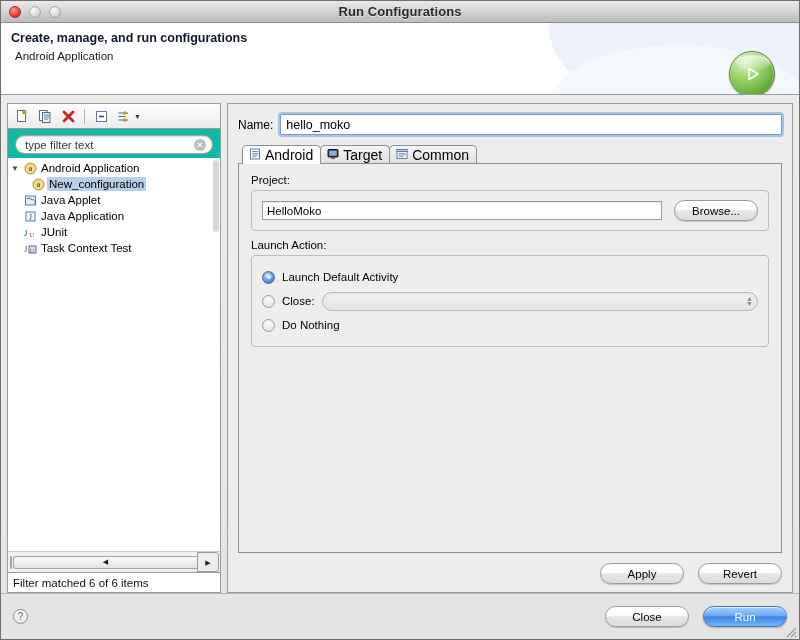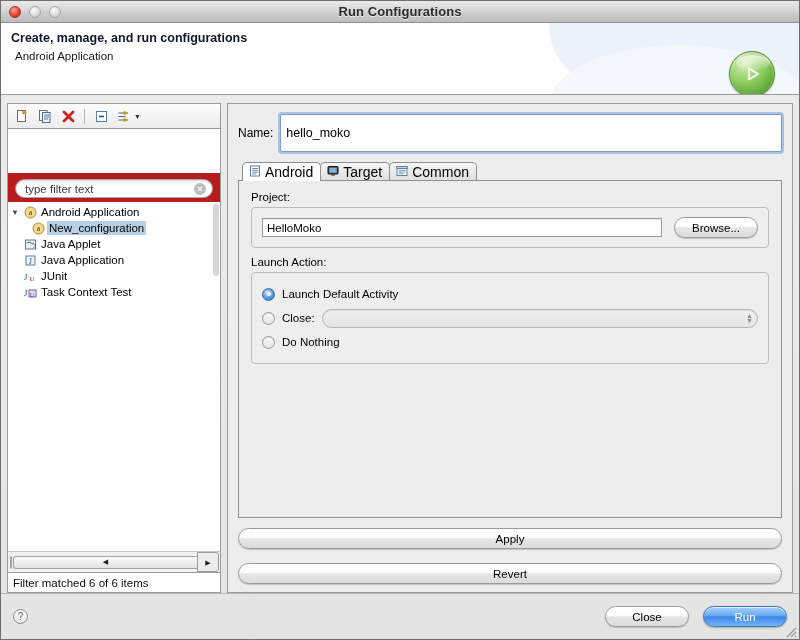--- a/index.html
+++ b/index.html
@@ -115,21 +115,21 @@
   .tb-sep { width:1px; height:15px; background:#b4b4b4; margin:0 3px; }
   .tb-caret { font-size:7px; color:#333; margin-left:-3px; }
 
   .treebox {
     flex:1 1 auto;
     border:1px solid #9b9b9b;
     background:#fff;
     display:flex; flex-direction:column;
     min-height:0;
   }
-  .filterwrap { padding:6px 7px 4px 7px; background:#b91c1c;margin-top:44px; }
+  .filterwrap { padding:6px 7px 4px 7px; background:#14b8a6; }
   .filterfield {
     height:19px; border:1px solid #a9a9a9; border-radius:10px;
     background:linear-gradient(#f3f3f3,#ffffff 40%);
     display:flex; align-items:center;
     padding:0 6px 0 9px;
     box-shadow:inset 0 1px 1px rgba(0,0,0,.10);
   }
   .filterfield .ph { flex:1; color:#3a3a3a; font-size:11.5px; }
   .clear-x {
     width:12px; height:12px; border-radius:50%;
@@ -189,21 +189,21 @@
   .right {
     flex:1 1 auto; min-width:0;
     border:1px solid #9b9b9b;
     background:#ededed;
     display:flex; flex-direction:column;
     padding:10px 10px 8px 10px;
   }
   .namerow { display:flex; align-items:center; gap:7px; margin-bottom:10px; }
   .namelabel { font-size:12px; }
   .namefield {
-    flex:1; height:38px;
+    flex:1; height:21px;
     background:#fff;
     border:1px solid #7f9db9;
     box-shadow:0 0 0 2px rgba(110,160,225,.55);
     border-radius:2px;
     display:flex; align-items:center;
     padding:4px 5px; font-size:12.5px;
   }
 
   .tabstrip { display:flex; align-items:flex-end; height:19px; padding-left:4px; }
   .tab {
@@ -282,21 +282,20 @@
     background:linear-gradient(#f0f0f0,#e4e4e4);
     display:flex; align-items:center; justify-content:flex-end;
     padding-right:4px;
     box-shadow:inset 0 1px 1px rgba(0,0,0,.06);
   }
   .stepper { display:flex; flex-direction:column; line-height:5px; color:#8a8a8a; font-size:7px; }
 
   .applyrow {
     display:flex; justify-content:flex-end; gap:14px;
     padding-top:10px;
-    flex-direction:column;
   }
 
   
   .footer {
     flex:0 0 46px;
     border-top:1px solid #b5b5b5;
     display:flex; align-items:center;
     padding:0 12px;
     position:relative;
   }

